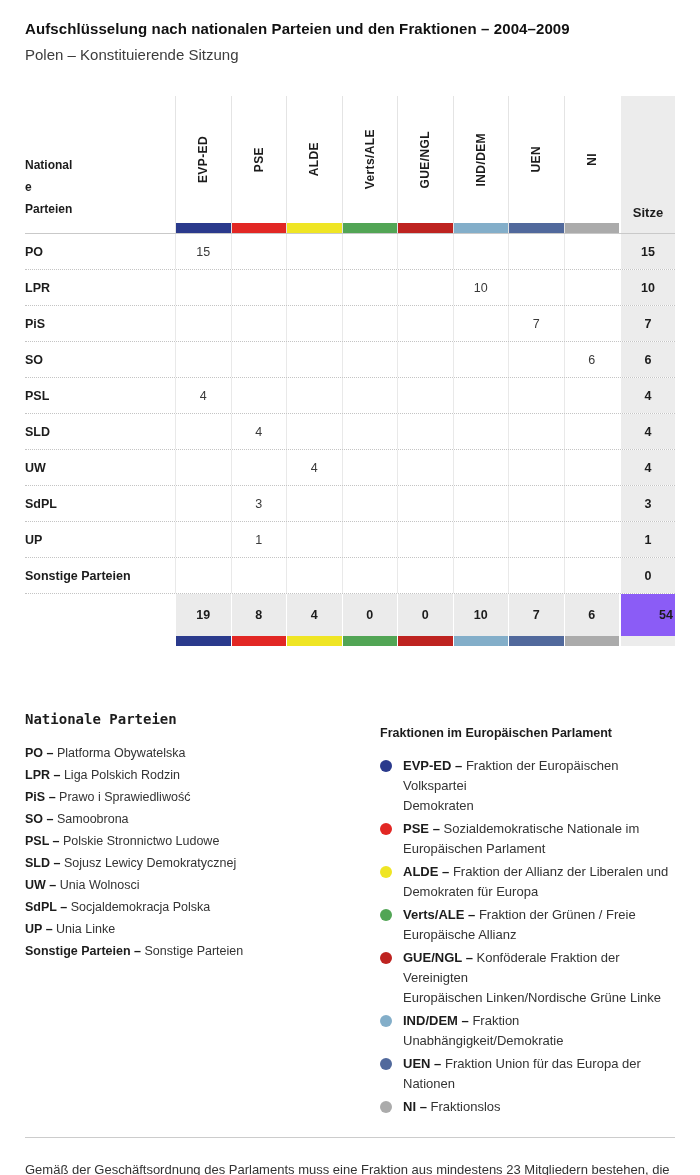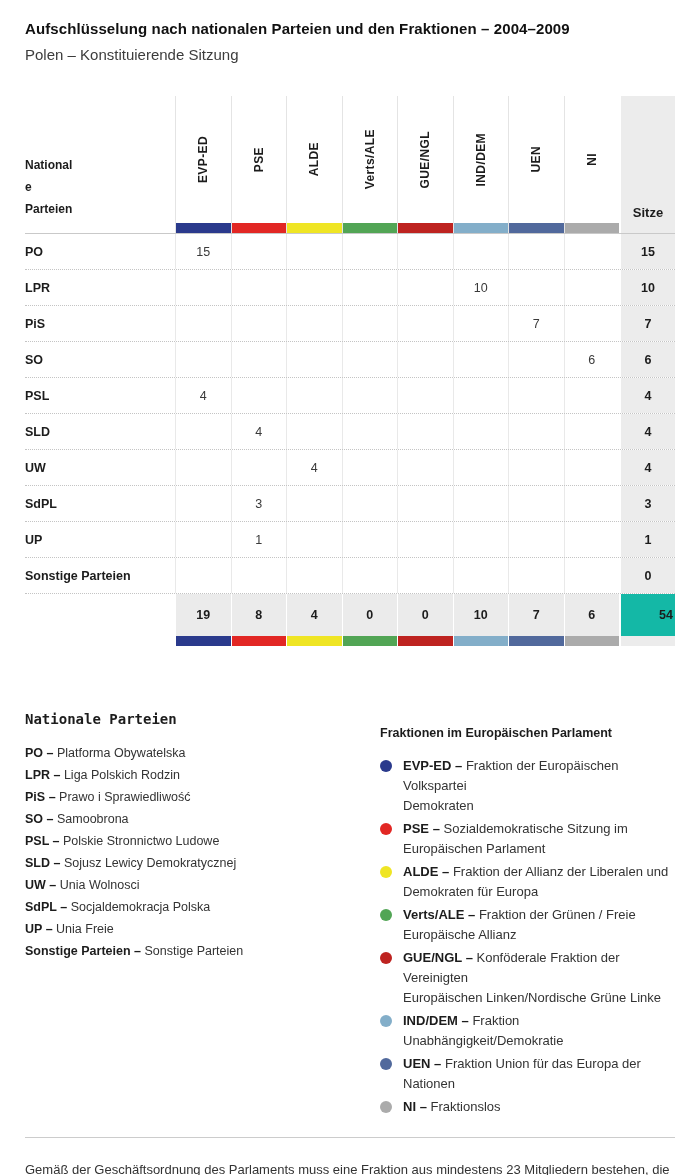--- a/index.html
+++ b/index.html
@@ -23,21 +23,21 @@
   .th-sitze { background:#ececec; border-left:2px solid #fff; display:flex; align-items:flex-end; justify-content:center; padding-bottom:13px; font-weight:700; font-size:13px; color:#1c1c1c; }
 
   .trow { height:35px; border-bottom:1px dotted #c4c4c4; }
   .td-label { display:flex; align-items:center; font-weight:700; font-size:12.5px; color:#1c1c1c; }
   .td { border-left:1px solid #e9e9e9; display:flex; align-items:center; justify-content:center; font-size:12.5px; color:#3a3a3a; }
   .td-sitze { background:#ececec; border-left:2px solid #fff; display:flex; align-items:center; justify-content:center; font-weight:700; font-size:12.5px; color:#1c1c1c; }
 
   .trow-total { height:42px; }
   .td-tlabel { background:#fff; }
   .td-t { background:#ebebeb; border-left:1px solid #fff; display:flex; align-items:center; justify-content:center; font-weight:700; font-size:12.5px; color:#1c1c1c; }
-  .td-tsitze { background:#14b8a6; border-left:2px solid #fff; display:flex; align-items:center; justify-content:center; font-weight:700; font-size:12.5px; color:#1c1c1c;padding-left:36px; }
+  .td-tsitze { background:#8b5cf6; border-left:2px solid #fff; display:flex; align-items:center; justify-content:center; font-weight:700; font-size:12.5px; color:#1c1c1c;padding-left:36px; }
   .tbar { height:10px; }
   .seg { border-left:1px solid #fff; }
   .seg-sitze { background:#ececec; border-left:2px solid #fff; }
 
   
   .legends { display:flex; margin-top:65px; }
   .lg-left { width:355px; flex:none; }
   .lg-left h3 { margin:0 0 15px; font-family:"DejaVu Sans Mono", monospace; font-size:14px; font-weight:700; color:#1c1c1c; }
   .pitem { font-size:12.5px; line-height:22px; color:#333; }
   .pitem b { color:#1c1c1c; }
@@ -274,37 +274,37 @@
       <div class="lg-left">
         <h3>Nationale Parteien</h3>
         <div class="pitem"><b><span>PO</span> <span>–</span></b> <span>Platforma Obywatelska</span></div>
         <div class="pitem"><b><span>LPR</span> <span>–</span></b> <span>Liga Polskich Rodzin</span></div>
         <div class="pitem"><b><span>PiS</span> <span>–</span></b> <span>Prawo i Sprawiedliwość</span></div>
         <div class="pitem"><b><span>SO</span> <span>–</span></b> <span>Samoobrona</span></div>
         <div class="pitem"><b><span>PSL</span> <span>–</span></b> <span>Polskie Stronnictwo Ludowe</span></div>
         <div class="pitem"><b><span>SLD</span> <span>–</span></b> <span>Sojusz Lewicy Demokratycznej</span></div>
         <div class="pitem"><b><span>UW</span> <span>–</span></b> <span>Unia Wolnosci</span></div>
         <div class="pitem"><b><span>SdPL</span> <span>–</span></b> <span>Socjaldemokracja Polska</span></div>
-        <div class="pitem"><b><span>UP</span> <span>–</span></b> <span>Unia Freie</span></div>
+        <div class="pitem"><b><span>UP</span> <span>–</span></b> <span>Unia Linke</span></div>
         <div class="pitem"><b><span>Sonstige Parteien</span> <span>–</span></b> <span>Sonstige Parteien</span></div>
       </div>
 
       <div class="lg-right">
         <h3>Fraktionen im Europäischen Parlament</h3>
         <div class="fitem">
           <span class="dot" style="background: rgb(42, 58, 140);"></span>
           <div class="ftext">
               <span class="lgl"><b><span>EVP-ED</span> <span>–</span></b> <span>Fraktion der Europäischen Volkspartei</span></span>
               <span class="lgl">Demokraten</span>
             </div>
         </div>
         <div class="fitem">
           <span class="dot" style="background: rgb(226, 39, 36);"></span>
           <div class="ftext">
-              <span class="lgl"><b><span>PSE</span> <span>–</span></b> <span>Sozialdemokratische Sitzung im</span></span>
+              <span class="lgl"><b><span>PSE</span> <span>–</span></b> <span>Sozialdemokratische Nationale im</span></span>
               <span class="lgl">Europäischen Parlament</span>
             </div>
         </div>
         <div class="fitem">
           <span class="dot" style="background: rgb(239, 229, 36);"></span>
           <div class="ftext">
               <span class="lgl"><b><span>ALDE</span> <span>–</span></b> <span>Fraktion der Allianz der Liberalen und</span></span>
               <span class="lgl">Demokraten für Europa</span>
             </div>
         </div>

